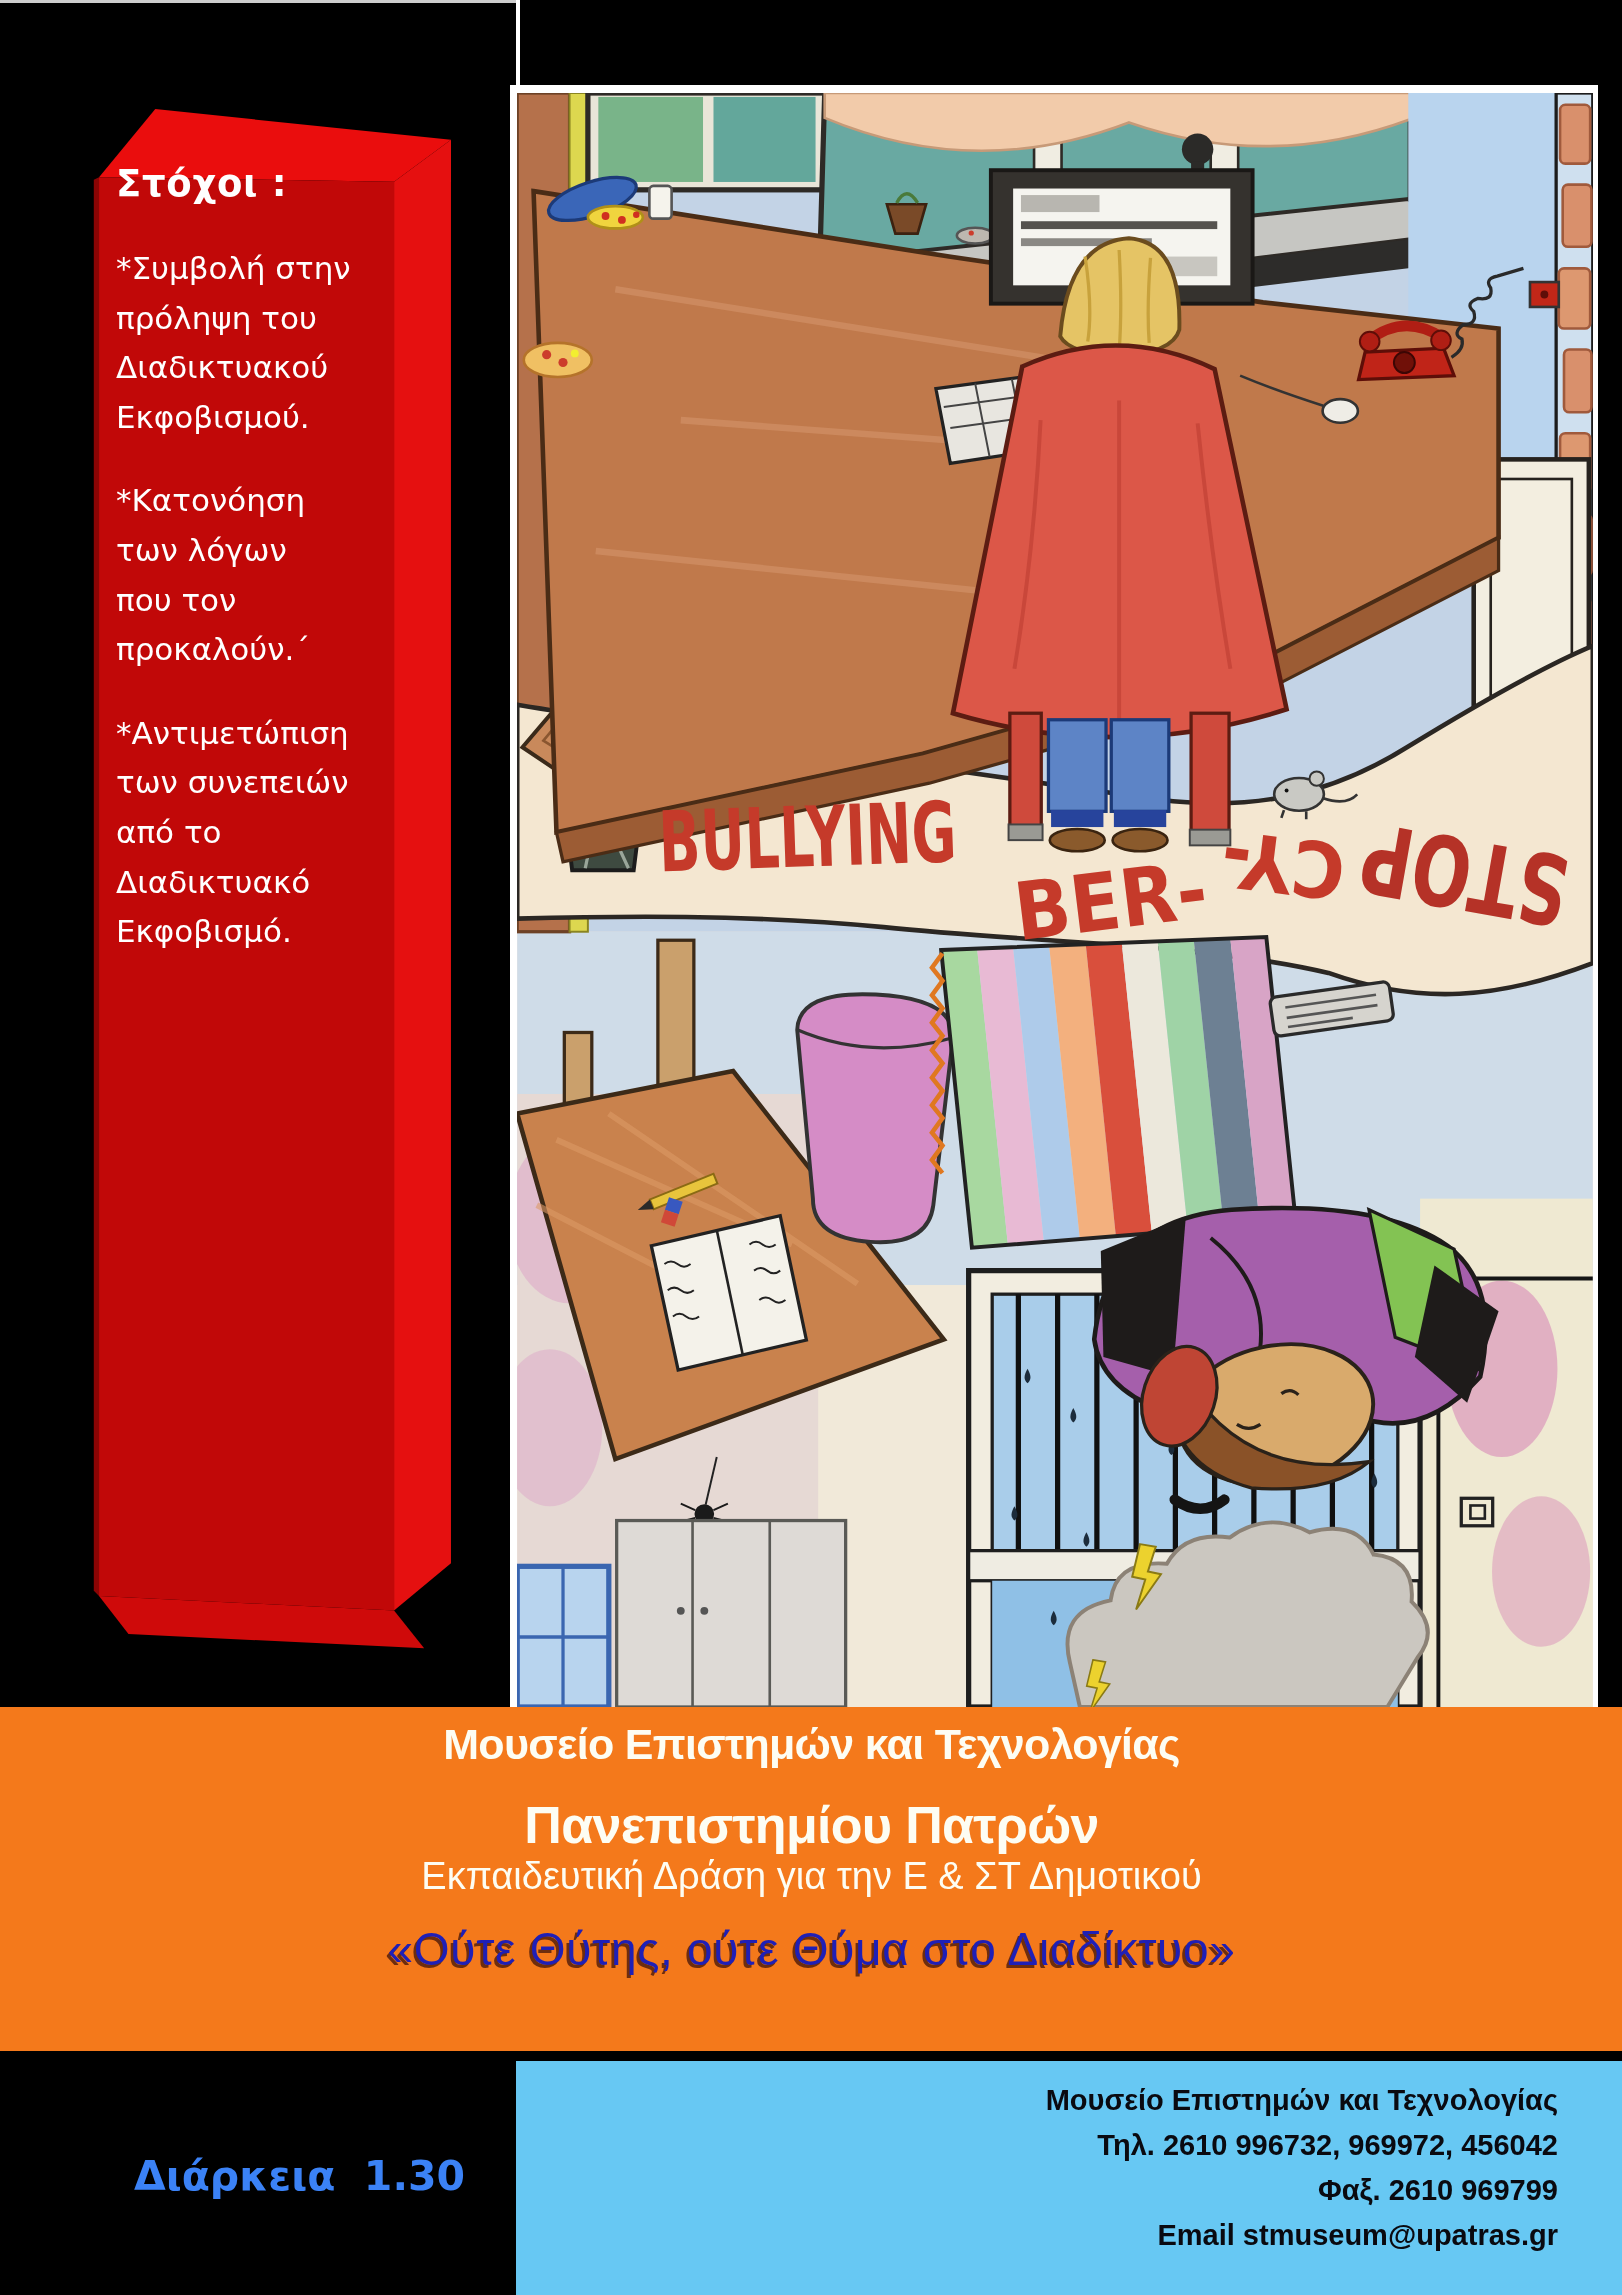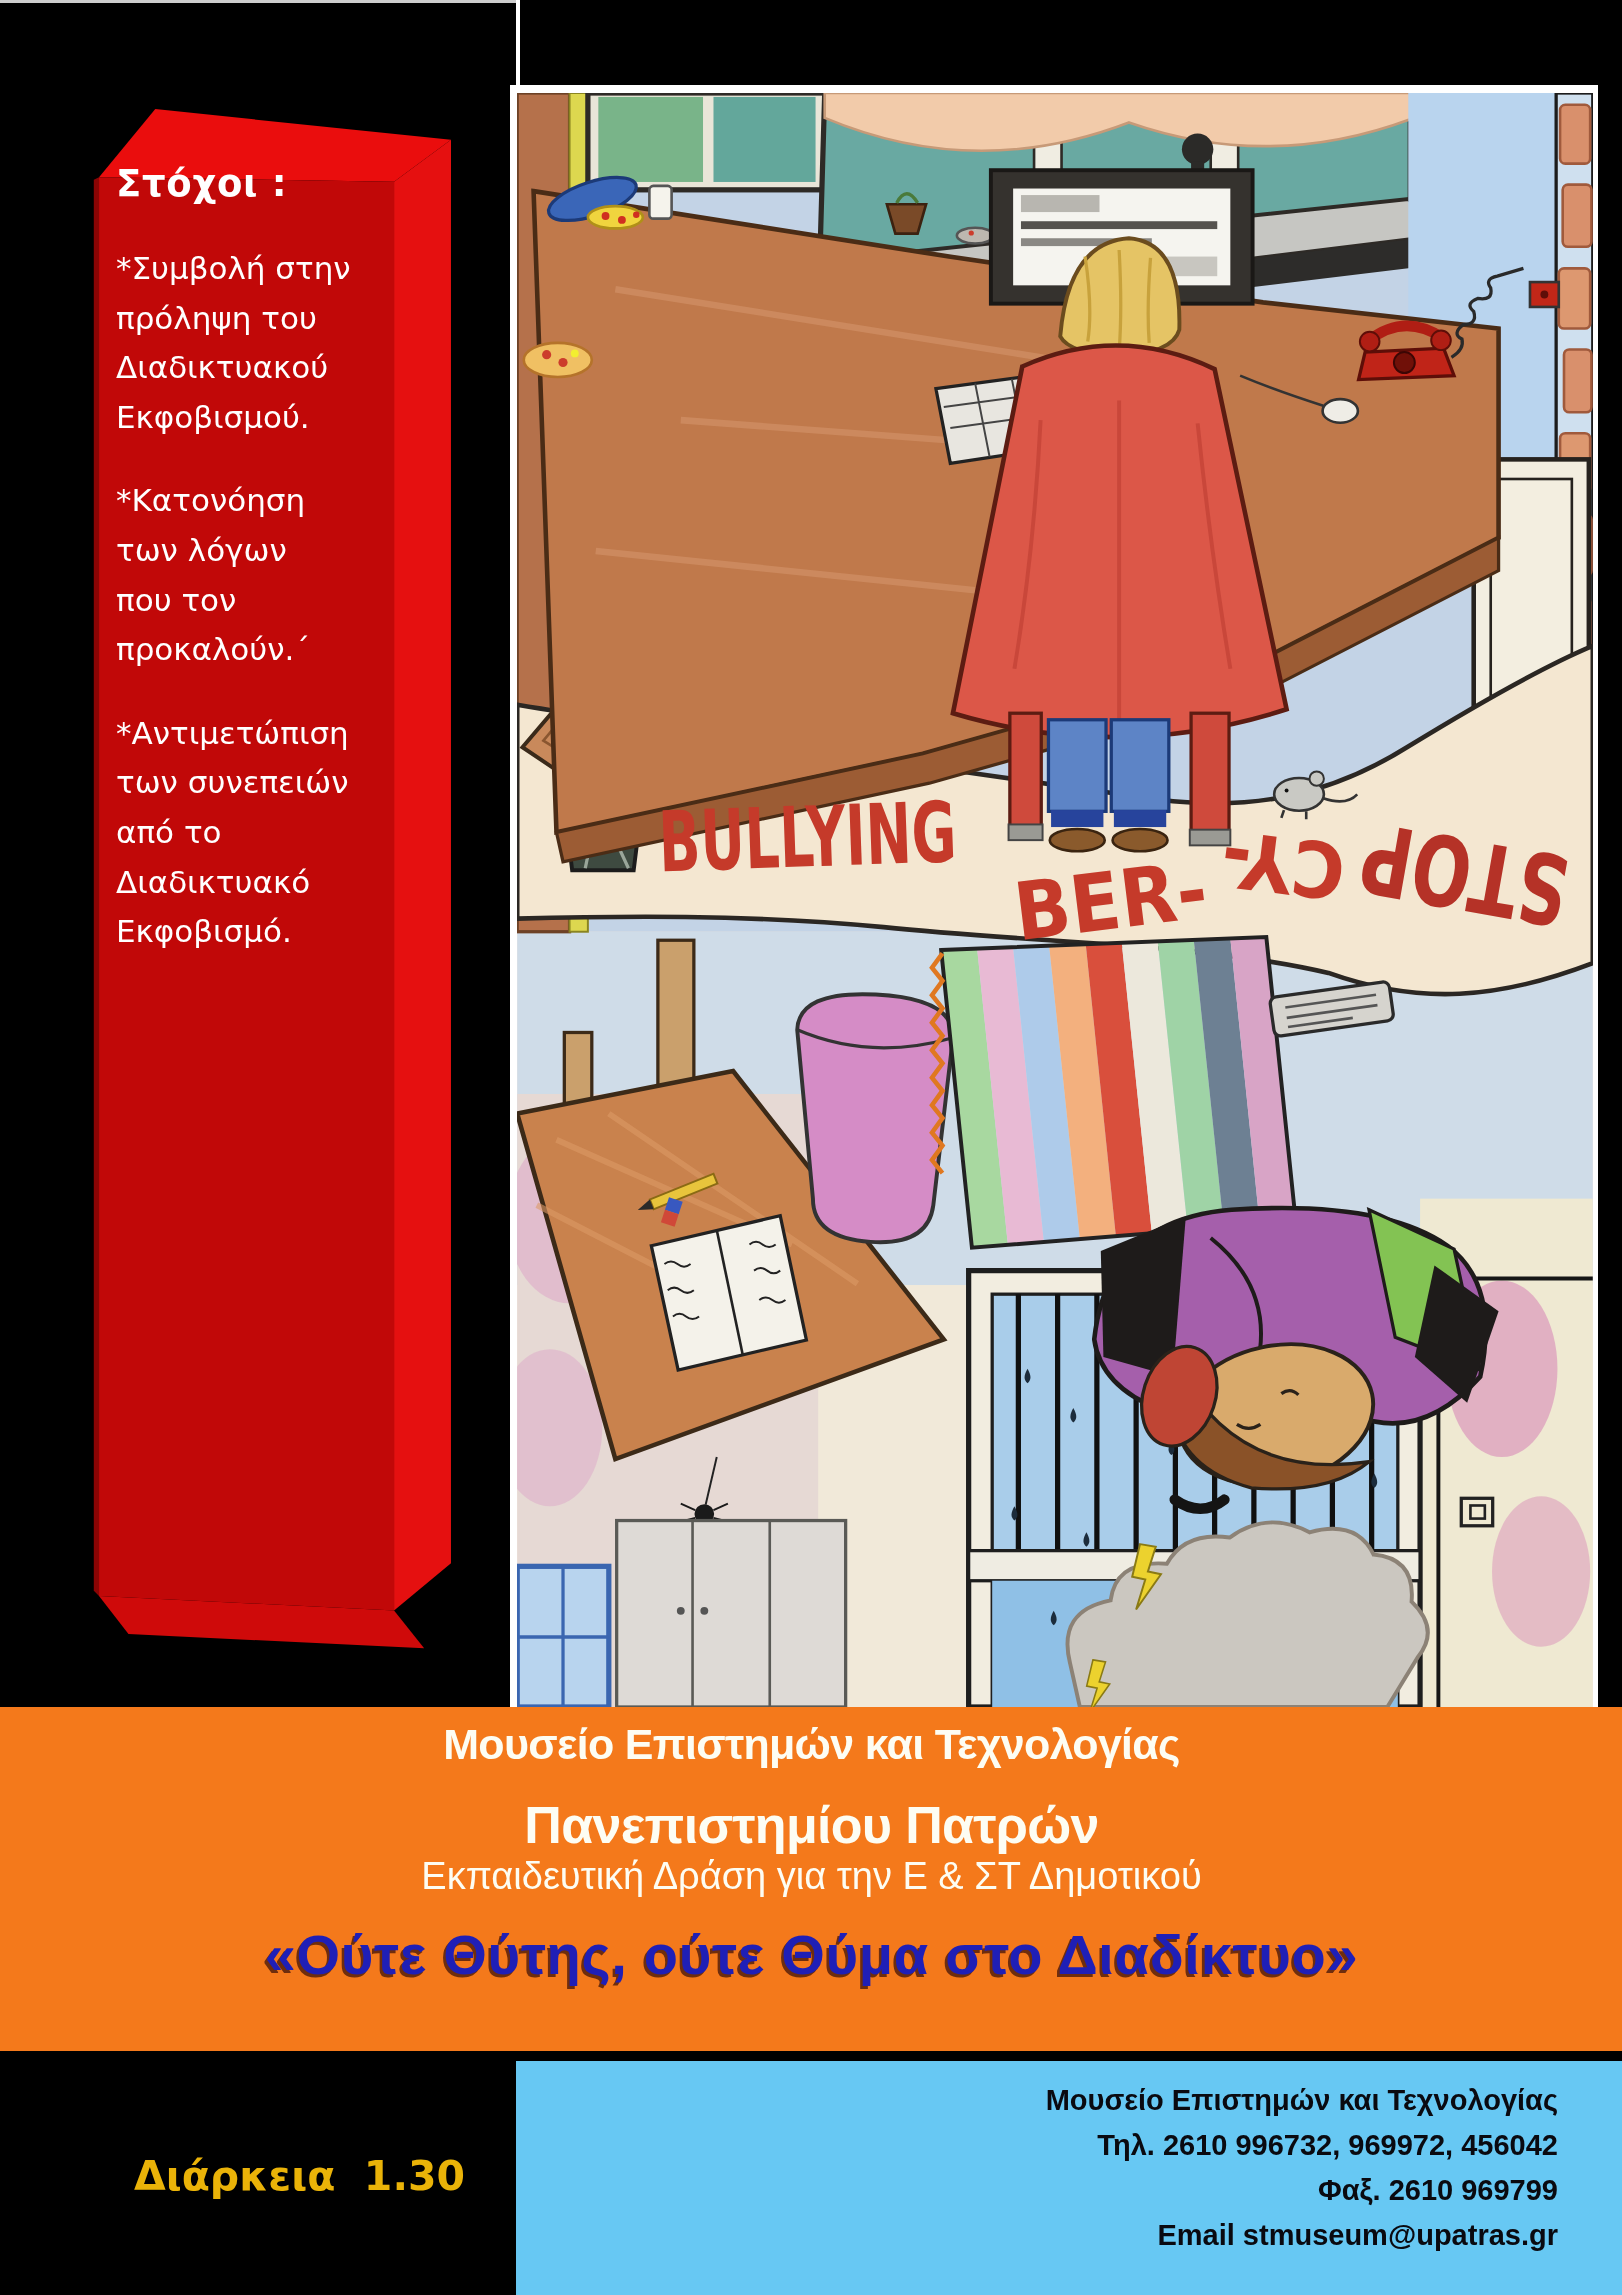--- a/index.html
+++ b/index.html
@@ -15,25 +15,25 @@
   #goals-box-svg{position:absolute;left:85px;top:98px;width:380px;height:1570px;}
   #goals-text{position:absolute;left:116px;top:162px;width:275px;color:#fff;}
   #goals-heading{font-size:37px;font-weight:bold;margin-bottom:39px;letter-spacing:0.7px;}
   .goal-para{white-space:pre-line;font-size:31px;line-height:1.6;margin-bottom:34px;}
   
   #orange-banner{position:absolute;left:0;top:1707px;width:1623px;height:344px;background:#f4791b;
                  text-align:center;color:#fdfdf3;}
   #banner-title1{margin-top:13px;font-family:"Liberation Sans",sans-serif;font-weight:bold;font-size:43px;letter-spacing:-0.7px;}
   #banner-title2{margin-top:26px;font-family:"Liberation Sans",sans-serif;font-weight:bold;font-size:52px;letter-spacing:-0.7px;}
   #banner-subtitle{font-family:"Liberation Sans",sans-serif;font-weight:normal;font-size:38px;}
-  #banner-headline{margin-top:23.6px;font-family:"Liberation Sans",sans-serif;font-weight:bold;font-size:56px;
+  #banner-headline{margin-top:23.6px;font-family:"Liberation Sans",sans-serif;font-weight:normal;font-size:46px;
                    color:#1f1fb6;text-shadow:-2.6px 3.3px 0 rgba(86,32,10,.85);letter-spacing:0.7px;}
   
   #duration-label{position:absolute;left:134px;top:2152px;font-size:41px;font-weight:bold;
-                  color:#eab308;white-space:pre;font-family:"DejaVu Sans",sans-serif;}
+                  color:#3b82f6;white-space:pre;font-family:"DejaVu Sans",sans-serif;}
   #contact-panel{position:absolute;left:516px;top:2061px;width:1107px;height:234px;background:#67c8f3;
                  box-sizing:border-box;padding:17px 65px 0 0;text-align:right;color:#0a0a10;
                  font-family:"Liberation Sans",sans-serif;font-weight:bold;font-size:29px;line-height:1.55;}
 </style>
 </head>
 <body>
 
 <div id="page">
 
   <div id="top-gray-strip"></div>

